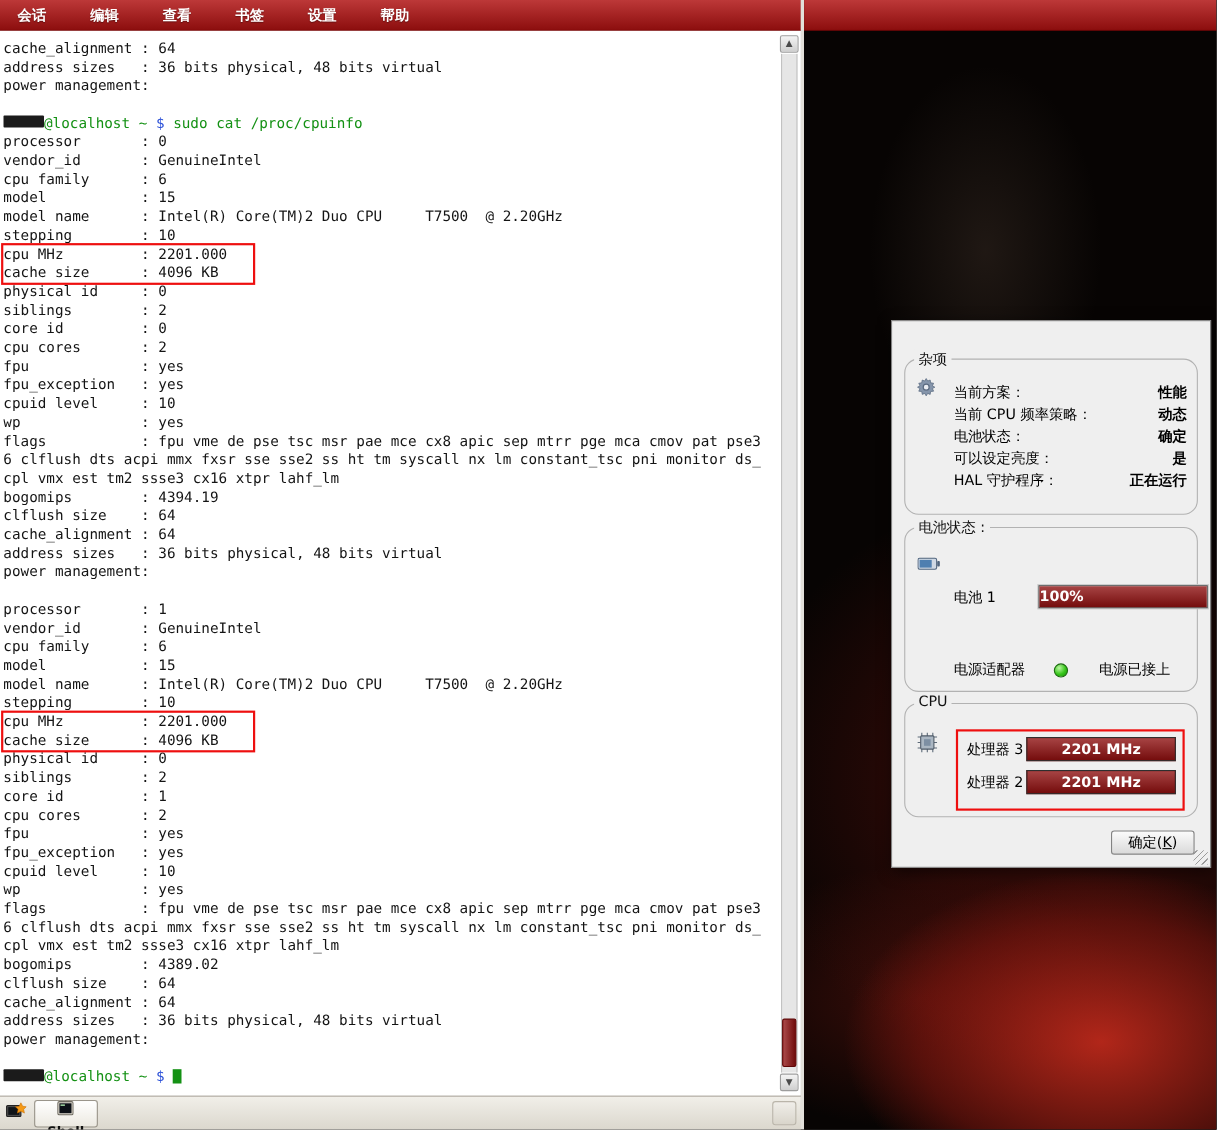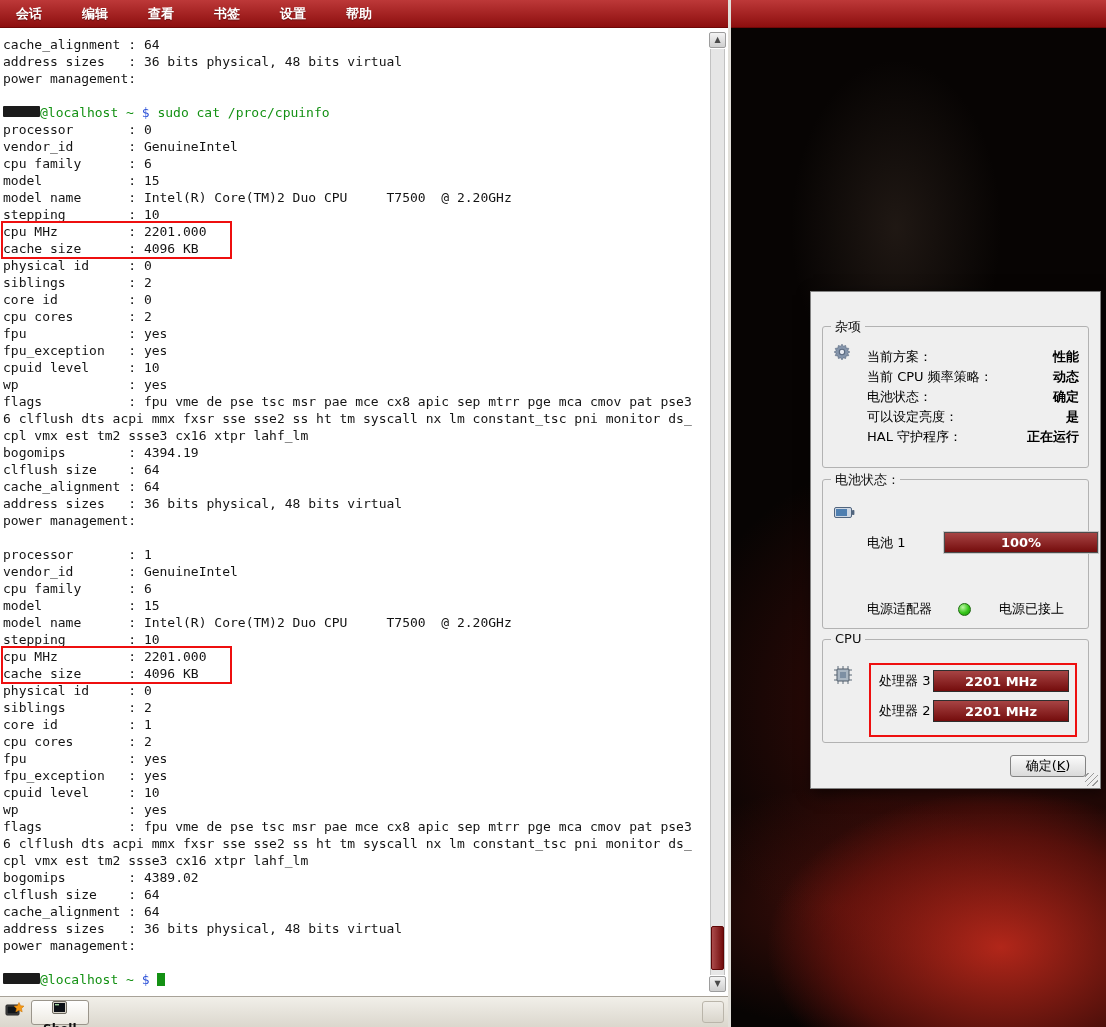--- a/index.html
+++ b/index.html
@@ -92,40 +92,40 @@
     display:flex; align-items:center; padding:0 4px 0 6px; gap:5px;
   }
   .dlg-title { flex:1; font-size:12px; font-weight:bold; color:#222; white-space:nowrap; overflow:hidden; }
   .winbtn {
     width:16px; height:16px; background:linear-gradient(#f8f8f8,#d0d0d0); border:1px solid #8c8c8c; border-radius:2px;
     font-size:9px; line-height:13px; text-align:center; color:#222; cursor:default;
     font-family:"DejaVu Sans Mono","Liberation Mono",monospace;
   }
   .dlg-body { position:absolute; left:0; top:22px; right:0; bottom:0; }
 
-  .grp { position:absolute; left:11px; right:11px; border:1px solid #b2b2b2; border-radius:3px; }
+  .grp { position:absolute; left:11px; right:11px; border:1px solid #b2b2b2; border-radius:13px; }
   .grp-legend { position:absolute; top:-9px; left:8px; background:#efefef; padding:0 4px; font-size:13px; color:#111; }
   .grp-misc    { top:12px;  height:142px; }
   .grp-battery { top:165px; height:150px; }
   .grp-cpu     { top:325px; height:104px; }
   .gicon { position:absolute; }
   .gicon-gear    { left:10px; top:16px; }
   .gicon-battery { left:11px; top:24px; }
   .gicon-cpu     { left:11px; top:26px; }
 
   .misc-rows { position:absolute; left:44px; right:9px; top:20px; }
   .mrow { display:flex; justify-content:space-between; align-items:center; height:20px; font-size:13px; color:#000; }
   .mvalue { font-weight:bold; }
 
   .bat-row { position:absolute; left:44px; top:52px; display:flex; align-items:center; font-size:13px; color:#000;gap:35px; }
   .bat-label { width:42px; }
   .progressbar { width:154px; height:21px; border:1px solid #4c4c4c; background:#fff; position:relative; box-shadow:0 0 0 1px #c9c9c9; }
   .progress-fill {
     position:absolute; inset:0; color:#fff; font-weight:bold; font-size:13px;
-    display:flex; align-items:center; justify-content:center;
+    display:flex; align-items:center; justify-content:flex-start;
     background-color:var(--bar-red,#8e0f0f);
     background-image:linear-gradient(rgba(255,255,255,.22), rgba(0,0,0,.18));
   }
   .adapter-row { position:absolute; left:44px; top:120px; display:flex; align-items:center; font-size:13px; color:#000; }
   .led {
     width:13px; height:13px; border-radius:50%; margin:0 28px 0 26px;
     background:radial-gradient(circle at 35% 30%, #bdf7a4, var(--led-green,#35c519) 55%, #1d8c0c);
     border:1px solid #1d6b10;
   }
 

